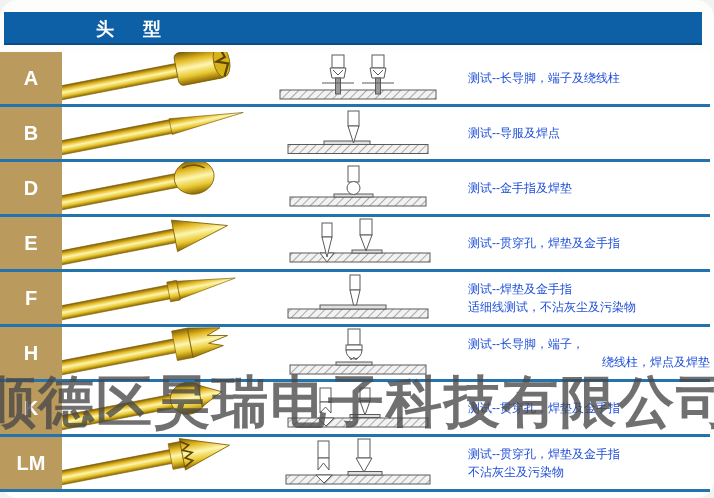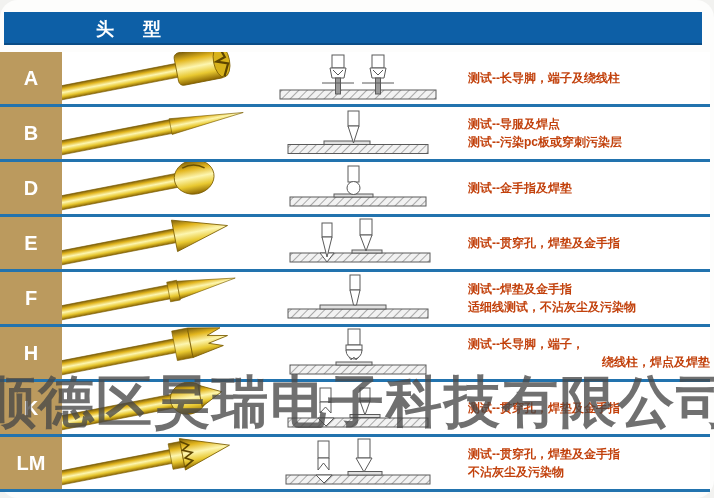--- a/index.html
+++ b/index.html
@@ -28,21 +28,21 @@
   }
   .cell-label{
     width:62px;background:#bb9a5e;color:#ffffff;
     display:flex;align-items:center;justify-content:center;
     font-size:20px;font-weight:bold;
   }
   .cell-probe{width:198px;display:flex;align-items:center;justify-content:flex-start;overflow:hidden;}
   .cell-diagram{width:196px;display:flex;align-items:center;justify-content:center;}
   .cell-text{
     flex:1;display:flex;flex-direction:column;justify-content:center;
-    font-size:12px;font-weight:bold;color:#c2410c;line-height:18px;
+    font-size:12px;font-weight:normal;color:#1d4ed8;line-height:18px;
     padding-left:12px;white-space:nowrap;
   }
   .cell-text .indent{padding-left:38px;text-align:right;}
   
   .watermark{
     position:absolute;left:0;top:338px;width:714px;height:74px;
     display:flex;align-items:center;justify-content:center;
     font-size:56px;font-weight:bold;letter-spacing:2px;white-space:nowrap;
     color:rgba(72,72,72,0.78);z-index:5;pointer-events:none;margin-top:28px;
   }
@@ -132,21 +132,20 @@
           <g stroke="#5a5a5a" stroke-width="1" fill="#ffffff">
             <rect x="28" y="37.5" width="140" height="9" fill="url(#hatch)"></rect>
             <rect x="64" y="34" width="46" height="3.5" fill="#e0e0e0"></rect>
             <rect x="88" y="4" width="11" height="15"></rect>
             <polygon points="88,19 99,19 93.5,36"></polygon>
           </g>
         </svg>
       </div>
       <div class="cell-text">
         <span>测试--导服及焊点</span>
-        <span>测试--污染pc板或穿刺污染层</span>
       </div>
     </div>
 
     <div class="row">
       <div class="cell-label">D</div>
       <div class="cell-probe">
         <svg width="198" height="52" viewBox="0 0 198 52">
           <g transform="rotate(-11 20 46)">
             <rect x="-14" y="30" width="134" height="14" fill="url(#gold)" stroke="#7a5c00" stroke-width="0.6"></rect>
             <ellipse cx="136" cy="37" rx="20" ry="17" fill="url(#gold)" stroke="#7a5c00" stroke-width="0.8"></ellipse>

